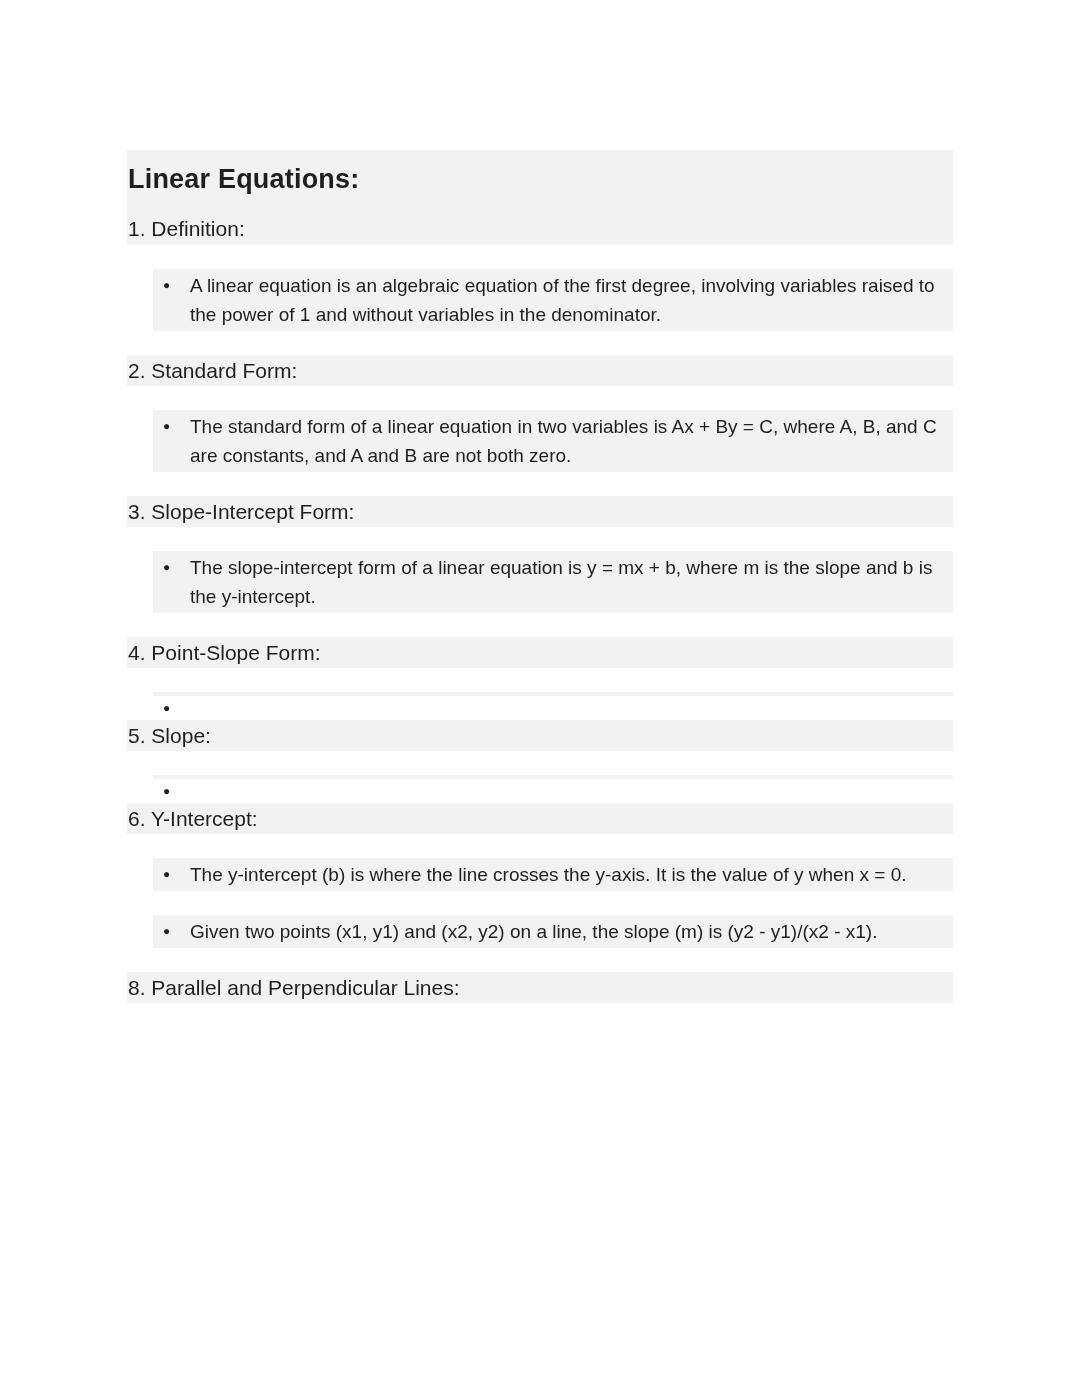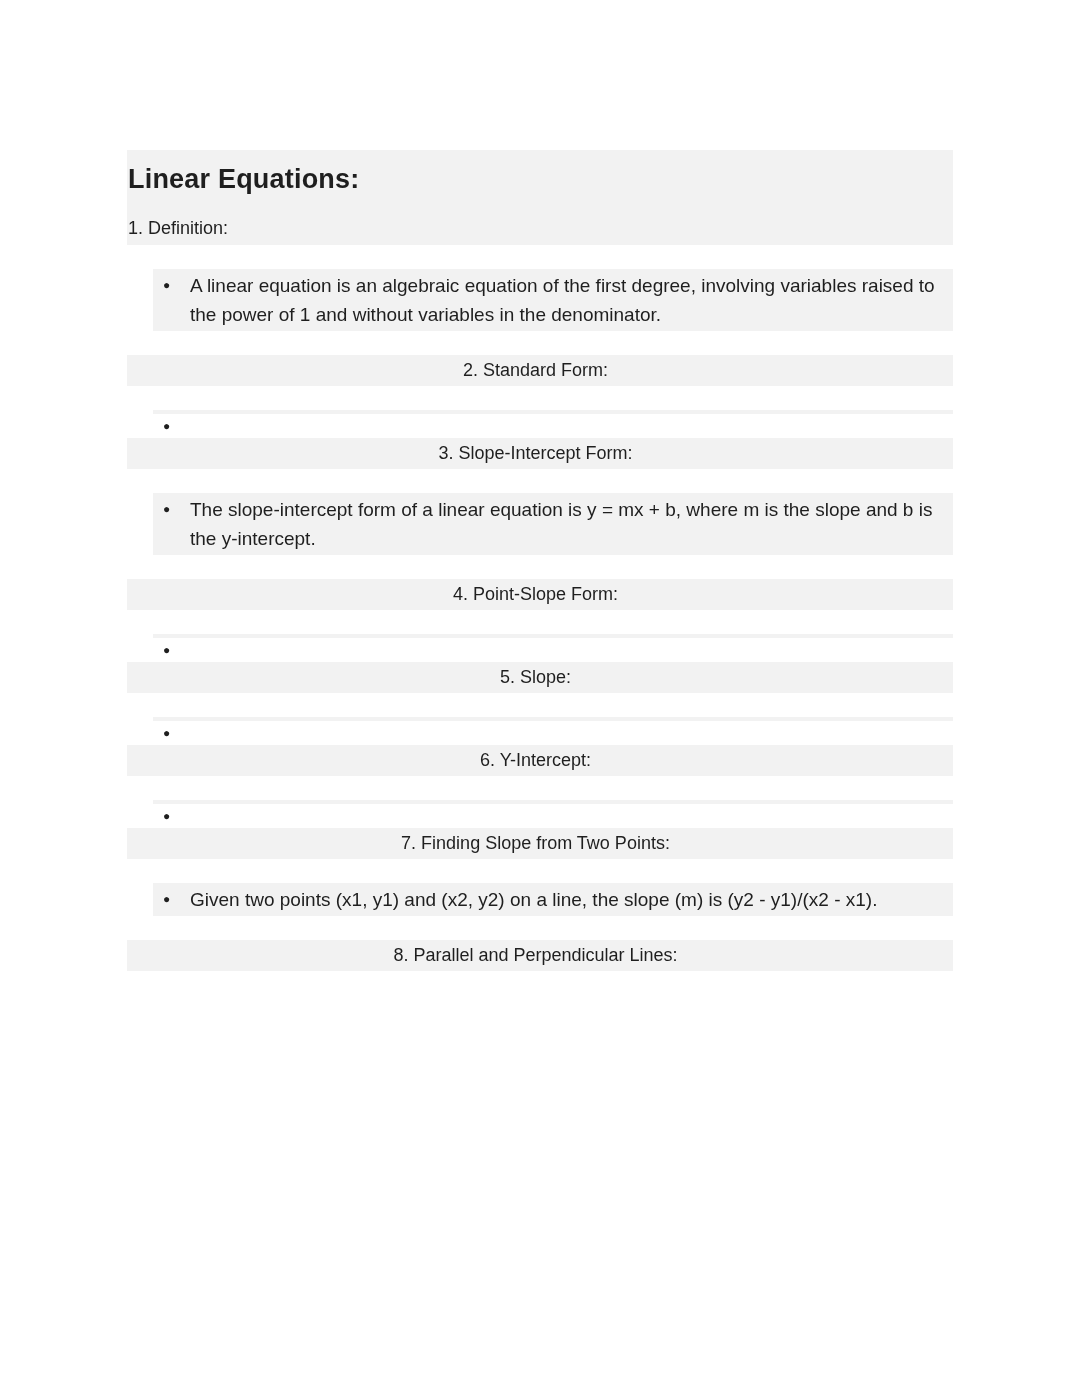--- a/index.html
+++ b/index.html
@@ -32,29 +32,28 @@
   .title-block {
     padding: 8px 10px 2px 1px;
   }
   .doc-title {
     font-size: 27px;
     font-weight: bold;
     line-height: 42px;
     letter-spacing: 0.2px;
   }
   .heading {
-    font-size: 18px;
+    font-size: 21px;
     line-height: 29px;
   }
   .title-block .heading {
     margin-top: 14px;
   }
   .heading-block {
     padding: 1px 10px 1px 1px;
-    text-align: center;
   }
   .bullets-block {
     margin-left: 26px;
     padding: 2px 0;
     list-style: none;
   }
   .bullet-item {
     position: relative;
     padding-left: 37px;
     padding-right: 6px;
@@ -77,38 +76,37 @@
     <div class="block title-block">
       <h1 class="doc-title">Linear Equations:</h1>
       <div class="heading">1. Definition:</div>
     </div>
     <div id="sections">
         <ul class="block bullets-block">
           <li class="bullet-item"><span class="bullet-marker">●</span><span class="bullet-text">A linear equation is an algebraic equation of the first degree, involving variables raised to the power of 1 and without variables in the denominator.</span></li>
         </ul>
         <div class="block heading-block heading">2. Standard Form:</div>
         <ul class="block bullets-block">
-          <li class="bullet-item"><span class="bullet-marker">●</span></li>
+          <li class="bullet-item"><span class="bullet-marker">●</span><span class="bullet-text">The standard form of a linear equation in two variables is Ax + By = C, where A, B, and C are constants, and A and B are not both zero.</span></li>
         </ul>
         <div class="block heading-block heading">3. Slope-Intercept Form:</div>
         <ul class="block bullets-block">
           <li class="bullet-item"><span class="bullet-marker">●</span><span class="bullet-text">The slope-intercept form of a linear equation is y = mx + b, where m is the slope and b is the y-intercept.</span></li>
         </ul>
         <div class="block heading-block heading">4. Point-Slope Form:</div>
         <ul class="block bullets-block">
           <li class="bullet-item"><span class="bullet-marker">●</span></li>
         </ul>
         <div class="block heading-block heading">5. Slope:</div>
         <ul class="block bullets-block">
           <li class="bullet-item"><span class="bullet-marker">●</span></li>
         </ul>
         <div class="block heading-block heading">6. Y-Intercept:</div>
         <ul class="block bullets-block">
-          <li class="bullet-item"><span class="bullet-marker">●</span></li>
+          <li class="bullet-item"><span class="bullet-marker">●</span><span class="bullet-text">The y-intercept (b) is where the line crosses the y-axis. It is the value of y when x = 0.</span></li>
         </ul>
-        <div class="block heading-block heading">7. Finding Slope from Two Points:</div>
         <ul class="block bullets-block">
           <li class="bullet-item"><span class="bullet-marker">●</span><span class="bullet-text">Given two points (x1, y1) and (x2, y2) on a line, the slope (m) is (y2 - y1)/(x2 - x1).</span></li>
         </ul>
         <div class="block heading-block heading">8. Parallel and Perpendicular Lines:</div>
       </div>
   </div>
 </div>
 
 </body></html>

